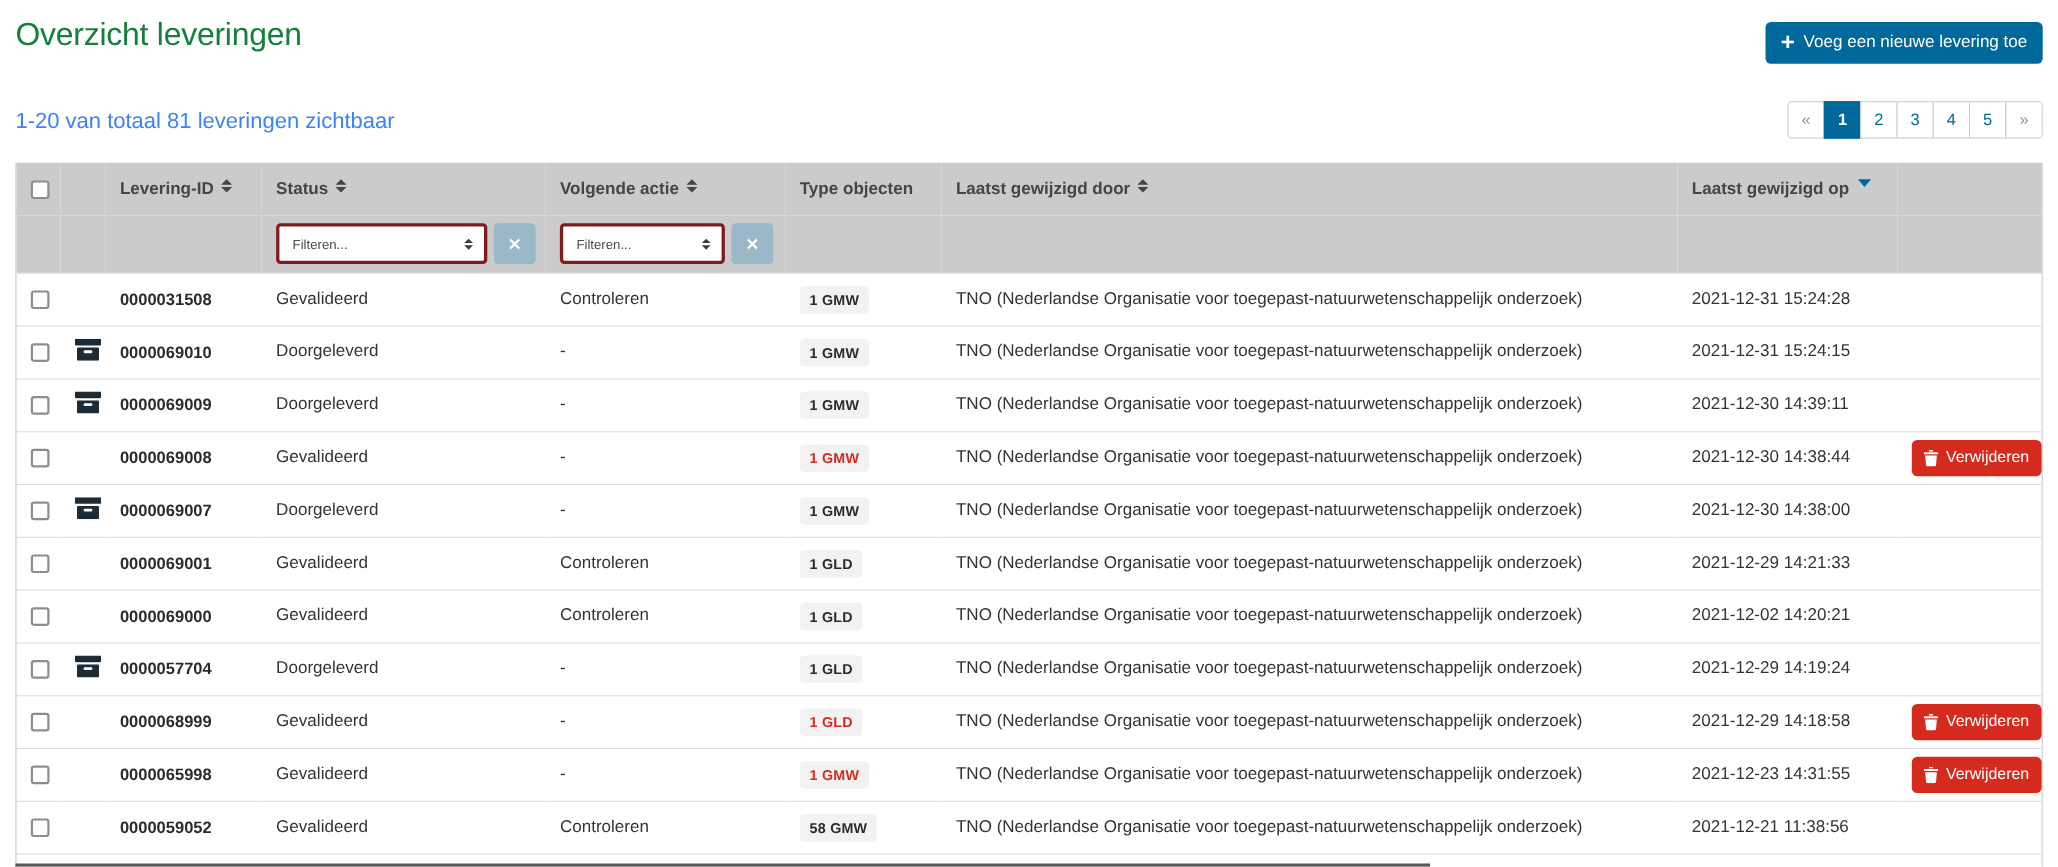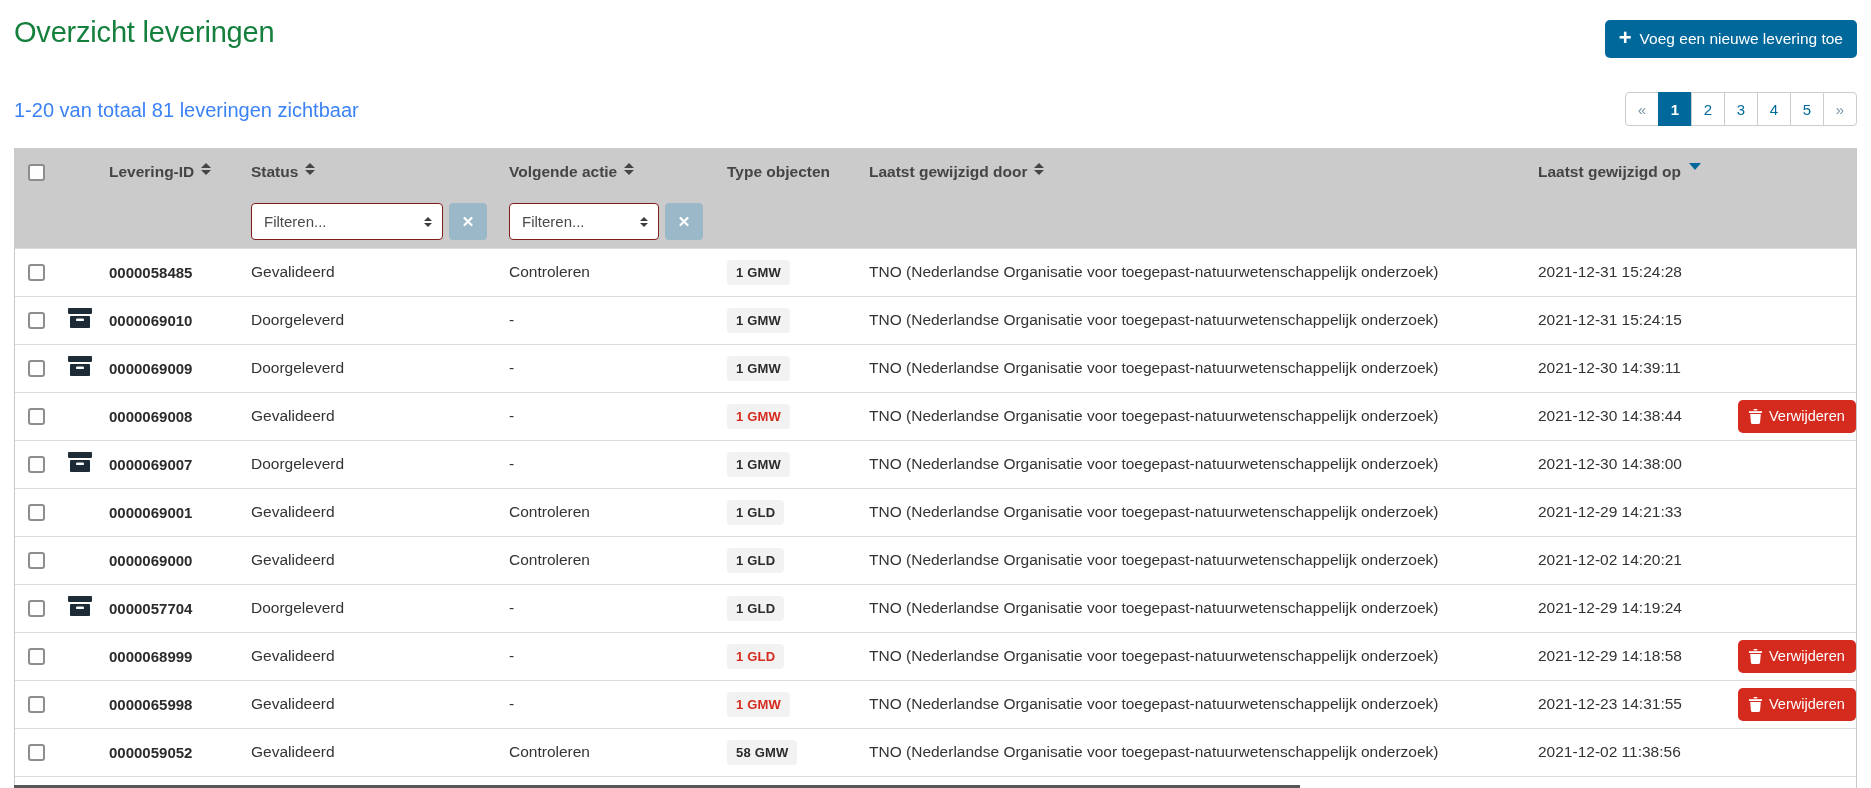--- a/index.html
+++ b/index.html
@@ -41,23 +41,23 @@
   
   .sort-icon { display: inline-flex; flex-direction: column; gap: 2px; margin-left: 7px; }
   .sort-icon i { display: block; width: 0; height: 0; border-left: 5px solid transparent; border-right: 5px solid transparent; }
   .sort-icon .up { border-bottom: 5px solid #454545; }
   .sort-icon .down { border-top: 5px solid #454545; }
   .sort-desc { display: inline-block; width: 0; height: 0; margin-left: 8px;
     border-left: 6px solid transparent; border-right: 6px solid transparent; border-top: 7px solid #01689b; }
 
   
   .filter { display: flex; align-items: center; gap: 6px; }
-  .filter-select { width: 192px; height: 37px; background: #fff; border: 1px solid #7f1d1d; border-radius: 4px;
+  .filter-select { width: 192px; height: 37px; background: #fff; border: 3px solid #7f1d1d; border-radius: 4px;
     display: flex; align-items: center; justify-content: space-between; padding: 0 10px 0 12px;
-    font-size: 15px; font-weight: 400; color: #4a4a4a; cursor: pointer; }
+    font-size: 12px; font-weight: 400; color: #4a4a4a; cursor: pointer; }
   .filter-select.narrow { width: 150px; }
   .spin { display: inline-flex; flex-direction: column; gap: 2px; }
   .spin i { display: block; width: 0; height: 0; border-left: 4px solid transparent; border-right: 4px solid transparent; }
   .spin .up { border-bottom: 4px solid #3c3c3c; }
   .spin .down { border-top: 4px solid #3c3c3c; }
   .filter-clear { width: 38px; height: 37px; border: none; border-radius: 4px; background: #9bb8c8;
     color: #fff; font-size: 15px; font-weight: 700; cursor: pointer; font-family: inherit; }
 
   
   input[type="checkbox"] { appearance: none; -webkit-appearance: none; width: 17px; height: 17px;
@@ -200,21 +200,21 @@
           </td>
     <td class="c-icon">
       <span class="archive-icon" style="visibility: hidden;">
         <svg width="24" height="20" viewBox="0 0 24 20">
           <rect x="0" y="0" width="24" height="6" rx="1" fill="#1d2b36"></rect>
           <rect x="2" y="8" width="20" height="12" rx="1" fill="#1d2b36"></rect>
           <rect x="8" y="10.5" width="8" height="2.6" rx="1.2" fill="#ffffff"></rect>
         </svg>
       </span>
     </td>
-    <td class="c-id">0000058485</td>
+    <td class="c-id">0000031508</td>
     <td class="c-status">Gevalideerd</td>
     <td class="c-action">Controleren</td>
     <td class="c-type"><span class="badge">1 GMW</span></td>
     <td class="c-by">TNO (Nederlandse Organisatie voor toegepast-natuurwetenschappelijk onderzoek)</td>
     <td class="c-at">2021-12-31 15:24:28</td>
     <td class="c-del">
       
     </td>
   </tr>
         <tr>
@@ -456,21 +456,21 @@
           <rect x="2" y="8" width="20" height="12" rx="1" fill="#1d2b36"></rect>
           <rect x="8" y="10.5" width="8" height="2.6" rx="1.2" fill="#ffffff"></rect>
         </svg>
       </span>
     </td>
     <td class="c-id">0000059052</td>
     <td class="c-status">Gevalideerd</td>
     <td class="c-action">Controleren</td>
     <td class="c-type"><span class="badge">58 GMW</span></td>
     <td class="c-by">TNO (Nederlandse Organisatie voor toegepast-natuurwetenschappelijk onderzoek)</td>
-    <td class="c-at">2021-12-02 11:38:56</td>
+    <td class="c-at">2021-12-21 11:38:56</td>
     <td class="c-del">
       
     </td>
   </tr>
         <tr class="stub">
           <td colspan="9"></td>
         </tr>
       </tbody>
   </table>
 </div>

